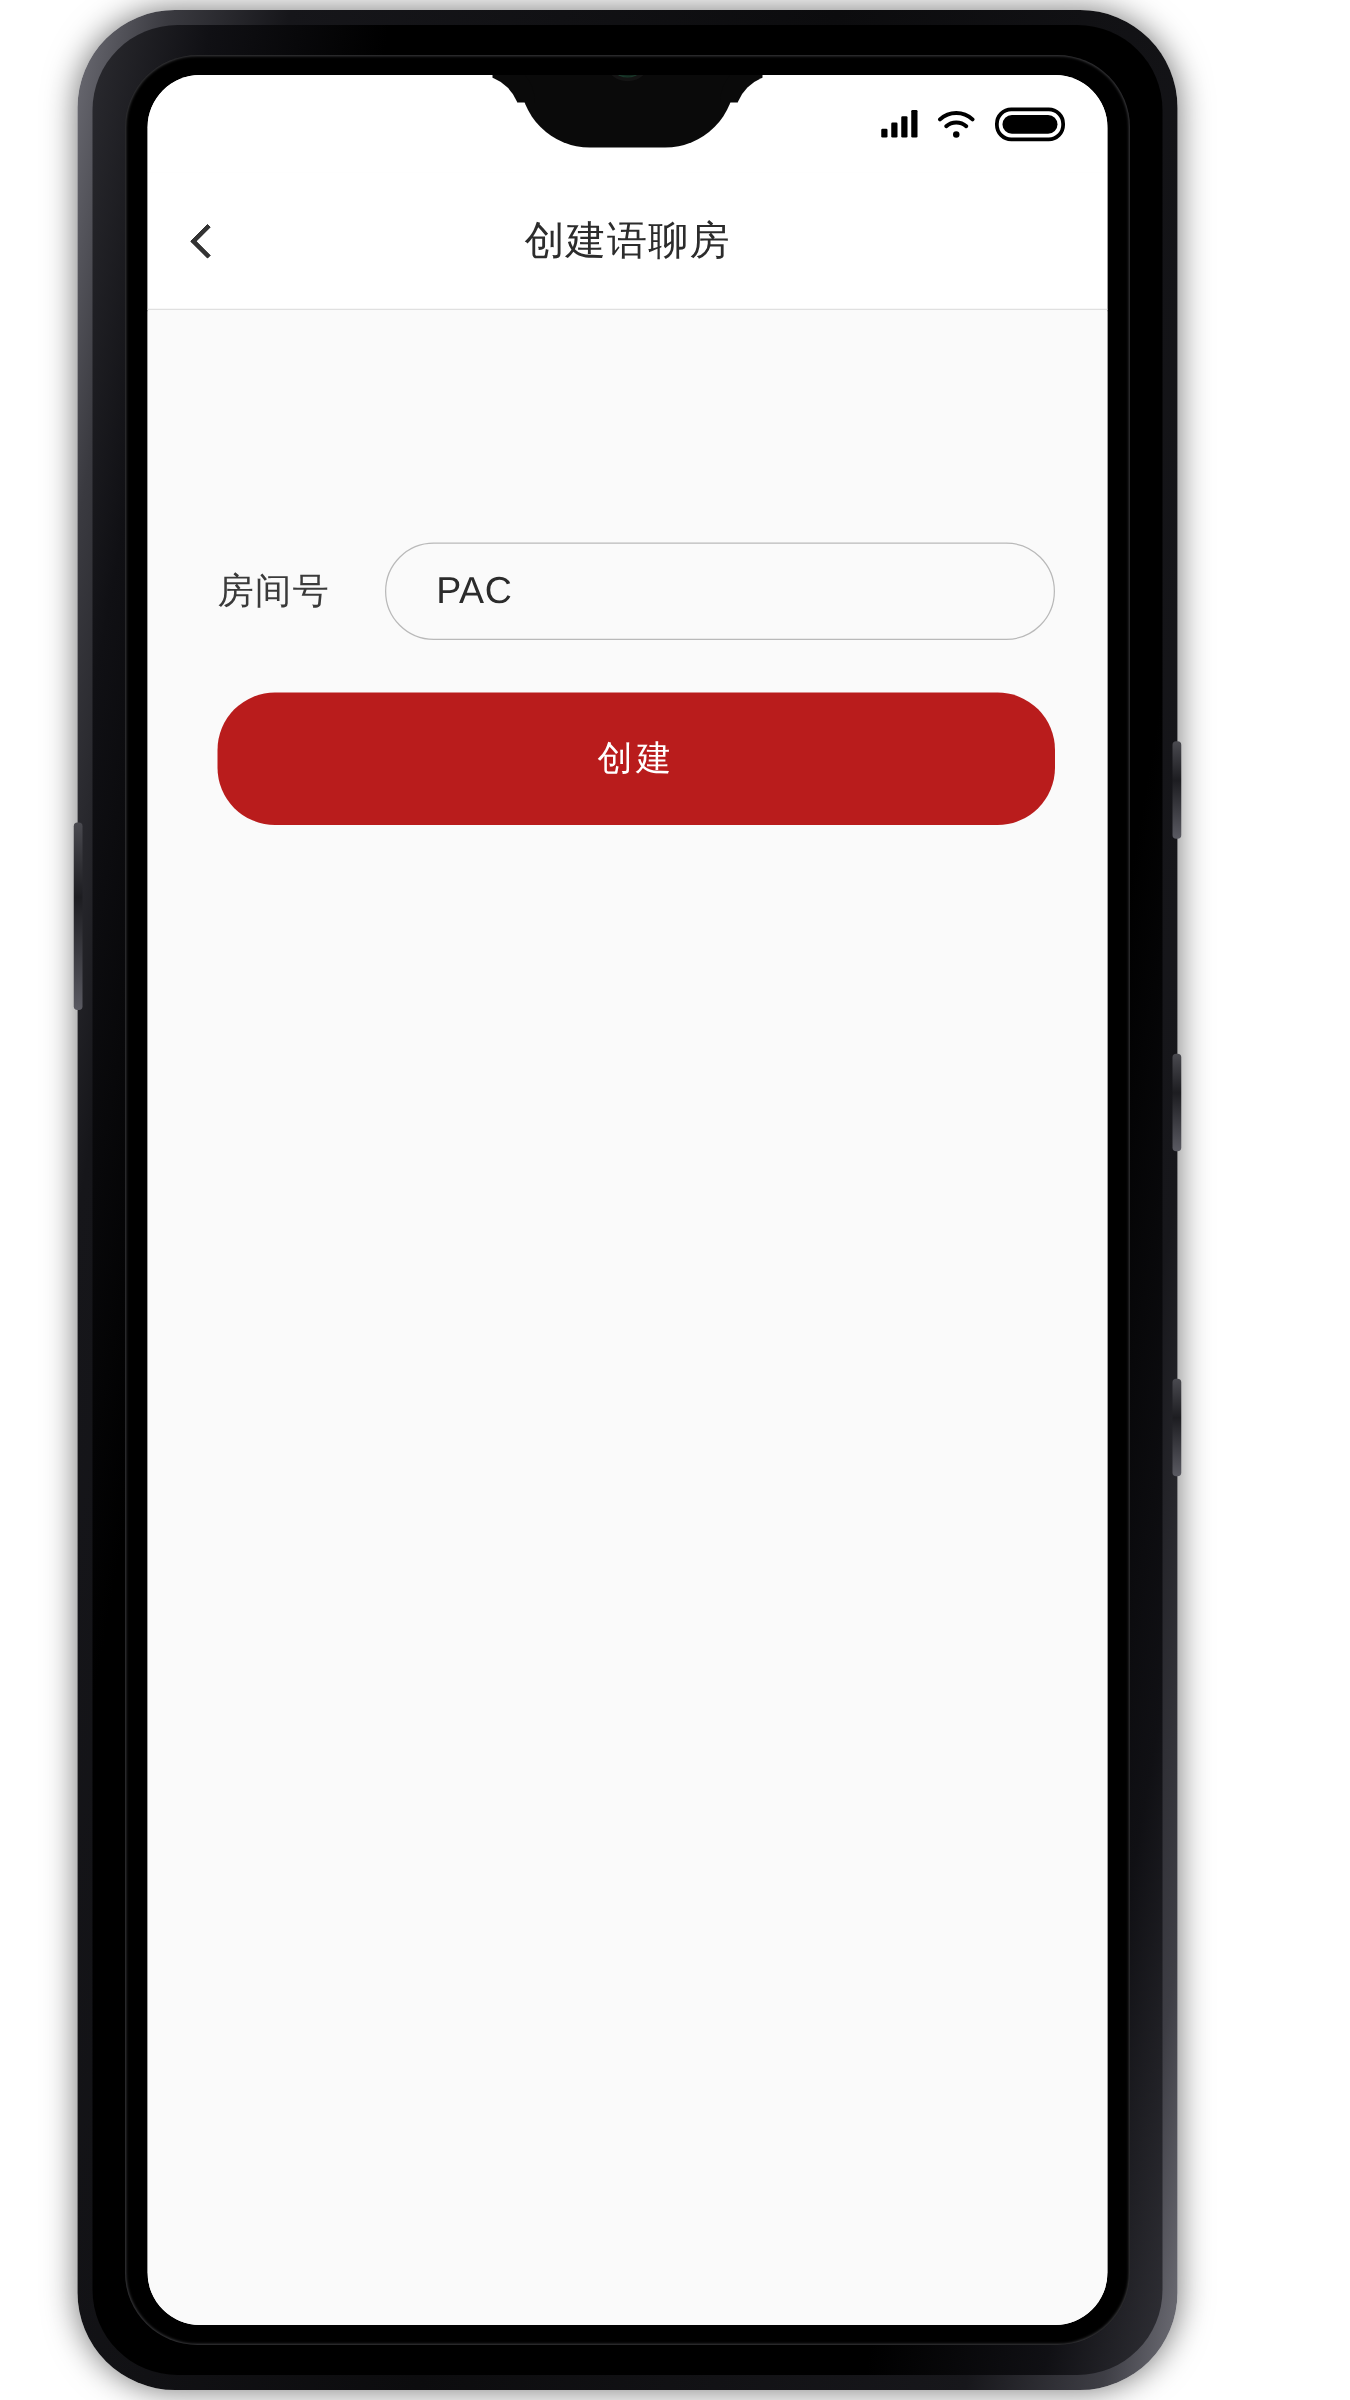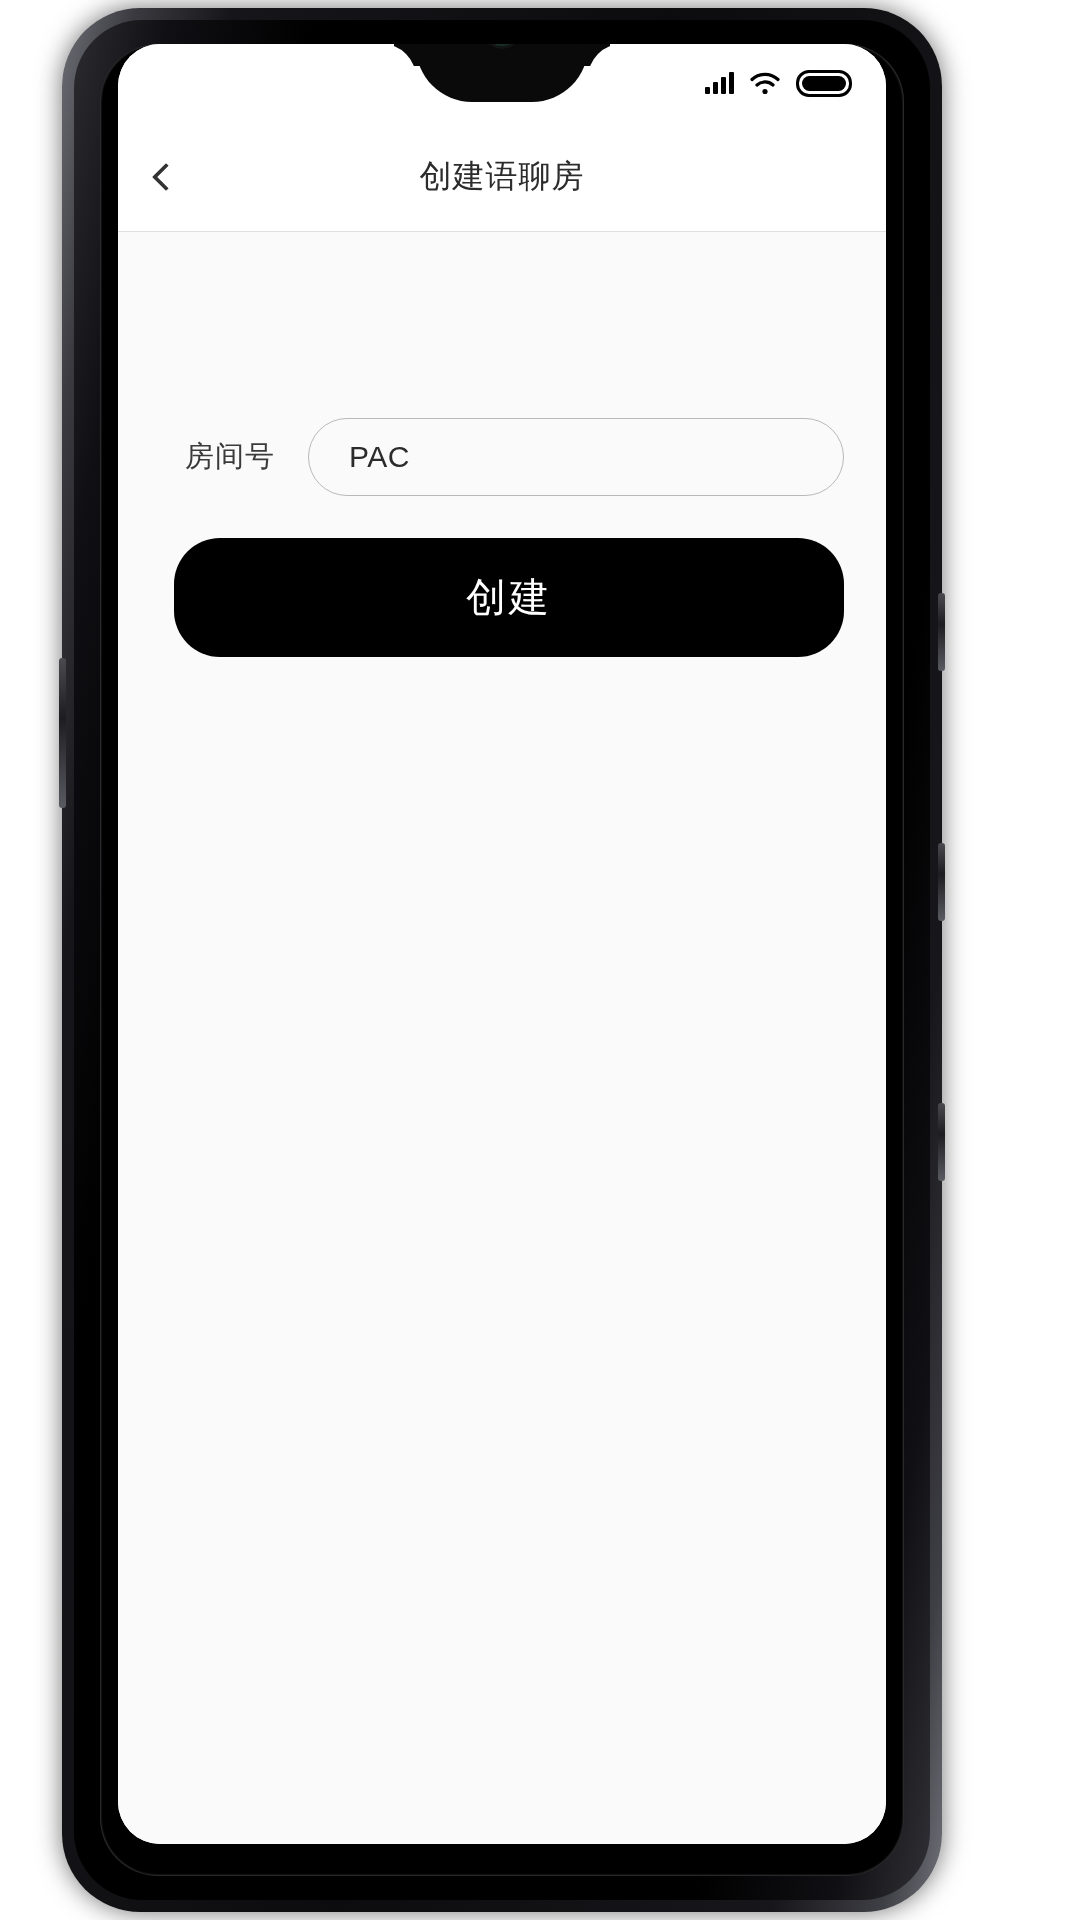--- a/index.html
+++ b/index.html
@@ -46,21 +46,21 @@
     border-radius:3px;
   }
   .btn-right-1 { right:-3px; top:585px;  width:7px; height:78px; }
   .btn-right-2 { right:-3px; top:835px;  width:7px; height:78px; }
   .btn-right-3 { right:-3px; top:1095px; width:7px; height:78px; }
   .btn-left-1  { left:-3px;  top:650px;  width:7px; height:150px; }
 
   
   .screen {
     position:absolute;
-    left:56px; top:36px;
+    left:56px; top:52px;
     width:768px; height:1800px;
     border-radius:42px;
     background:#fafafa;
     overflow:hidden;
   }
 
   
   .notch-wrap {
     position:absolute; left:0; top:0;
     width:768px; height:78px;
@@ -181,21 +181,20 @@
     width:768px; bottom:0;
     background:#fafafa;
     padding-top:185px;
   }
 
   .field-row {
     display:flex;
     align-items:center;
     padding:0 42px 0 56px;
     margin-bottom:42px;
-    text-align:center;
   }
   .field-label {
     width:112px;
     flex:0 0 112px;
     font-size:29px;
     color:#3a3a3a;
     letter-spacing:1px;
   }
   .field-box {
     flex:1;
@@ -231,26 +230,26 @@
     align-items:center;
     justify-content:center;
     cursor:pointer;
     flex:0 0 38px;
   }
   .clear-btn svg { display:block; }
 
   .submit-wrap { padding:0 42px 0 56px; margin-top:28px; }
   .submit-btn {
     width:100%;
-    height:119px;
+    height:106px;
     border:none;
     border-radius:46px;
-    background:#000000;
+    background:#b91c1c;
     color:#ffffff;
-    font-size:40px;
+    font-size:28px;
     letter-spacing:3px;
     font-family:"Liberation Sans", sans-serif;
     cursor:pointer;
   }
 </style>
 </head>
 <body>
 
 <div class="stage">
   <div class="device">

